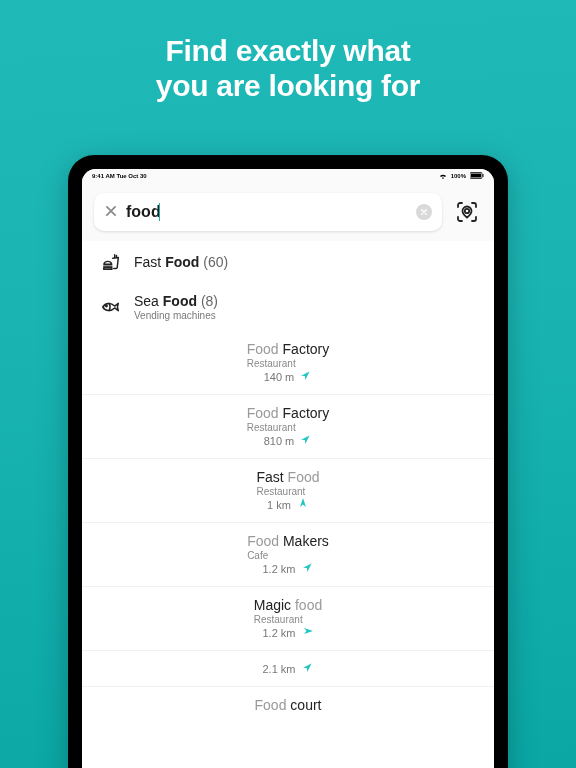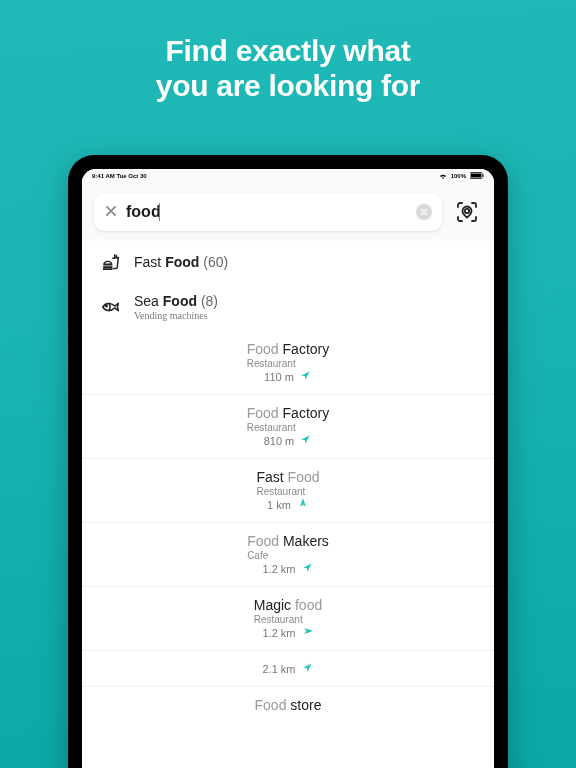--- a/index.html
+++ b/index.html
@@ -111,21 +111,21 @@
   .cat-icon {
     width: 22px; height: 22px;
     display: flex; align-items: center; justify-content: center;
     color: #222;
     flex-shrink: 0;
   }
   .cat-main { display: flex; flex-direction: column; }
   .cat-title { font-size: 14px; color: #222; font-weight: 400; }
   .cat-title .hl { font-weight: 700; }
   .cat-count { color: #666; font-weight: 400; }
-  .cat-sub { font-size: 10px; color: #7a7a7a; margin-top: 1px; font-family: Liberation Serif, serif; }
+  .cat-sub { font-size: 10px; color: #7a7a7a; margin-top: 1px; }
   .list { }
   .row {
     display: flex;
     align-items: center;
     justify-content: space-between;
     padding: 10px 16px 10px 16px;
     border-top: 1px solid #f0f0f0;
     flex-direction: column;
   }
   .row:first-child { border-top: none; }
@@ -223,21 +223,21 @@
             </div>
           </div>
         </div>
       <div class="list" id="rows">
           <div class="row">
             <div class="row-left">
               <span class="row-title"><span></span><span class="dim">Food</span><span> Factory</span></span>
               <span class="row-sub">Restaurant</span>
             </div>
             <div class="row-right">
-              <span>110 m</span>
+              <span>140 m</span>
               <span class="dir-icon"><svg width="12" height="12" viewBox="0 0 24 24" style="transform:rotate(45deg)">
                   <path d="M12 2 L18 20 L12 15 L6 20 Z" fill="#20c5c2"></path>
                 </svg></span>
             </div>
           </div>
           <div class="row">
             <div class="row-left">
               <span class="row-title"><span></span><span class="dim">Food</span><span> Factory</span></span>
               <span class="row-sub">Restaurant</span>
             </div>
@@ -287,21 +287,21 @@
           <div class="row">
             <div class="row-right">
               <span>2.1 km</span>
               <span class="dir-icon"><svg width="12" height="12" viewBox="0 0 24 24" style="transform:rotate(45deg)">
                   <path d="M12 2 L18 20 L12 15 L6 20 Z" fill="#20c5c2"></path>
                 </svg></span>
             </div>
           </div>
           <div class="row">
             <div class="row-left">
-              <span class="row-title"><span></span><span class="dim">Food</span><span> store</span></span>
+              <span class="row-title"><span></span><span class="dim">Food</span><span> court</span></span>
             </div>
             <div class="row-right">
               <span></span>
               <span class="dir-icon"></span>
             </div>
           </div>
         </div>
 
     </div>
   </div>

